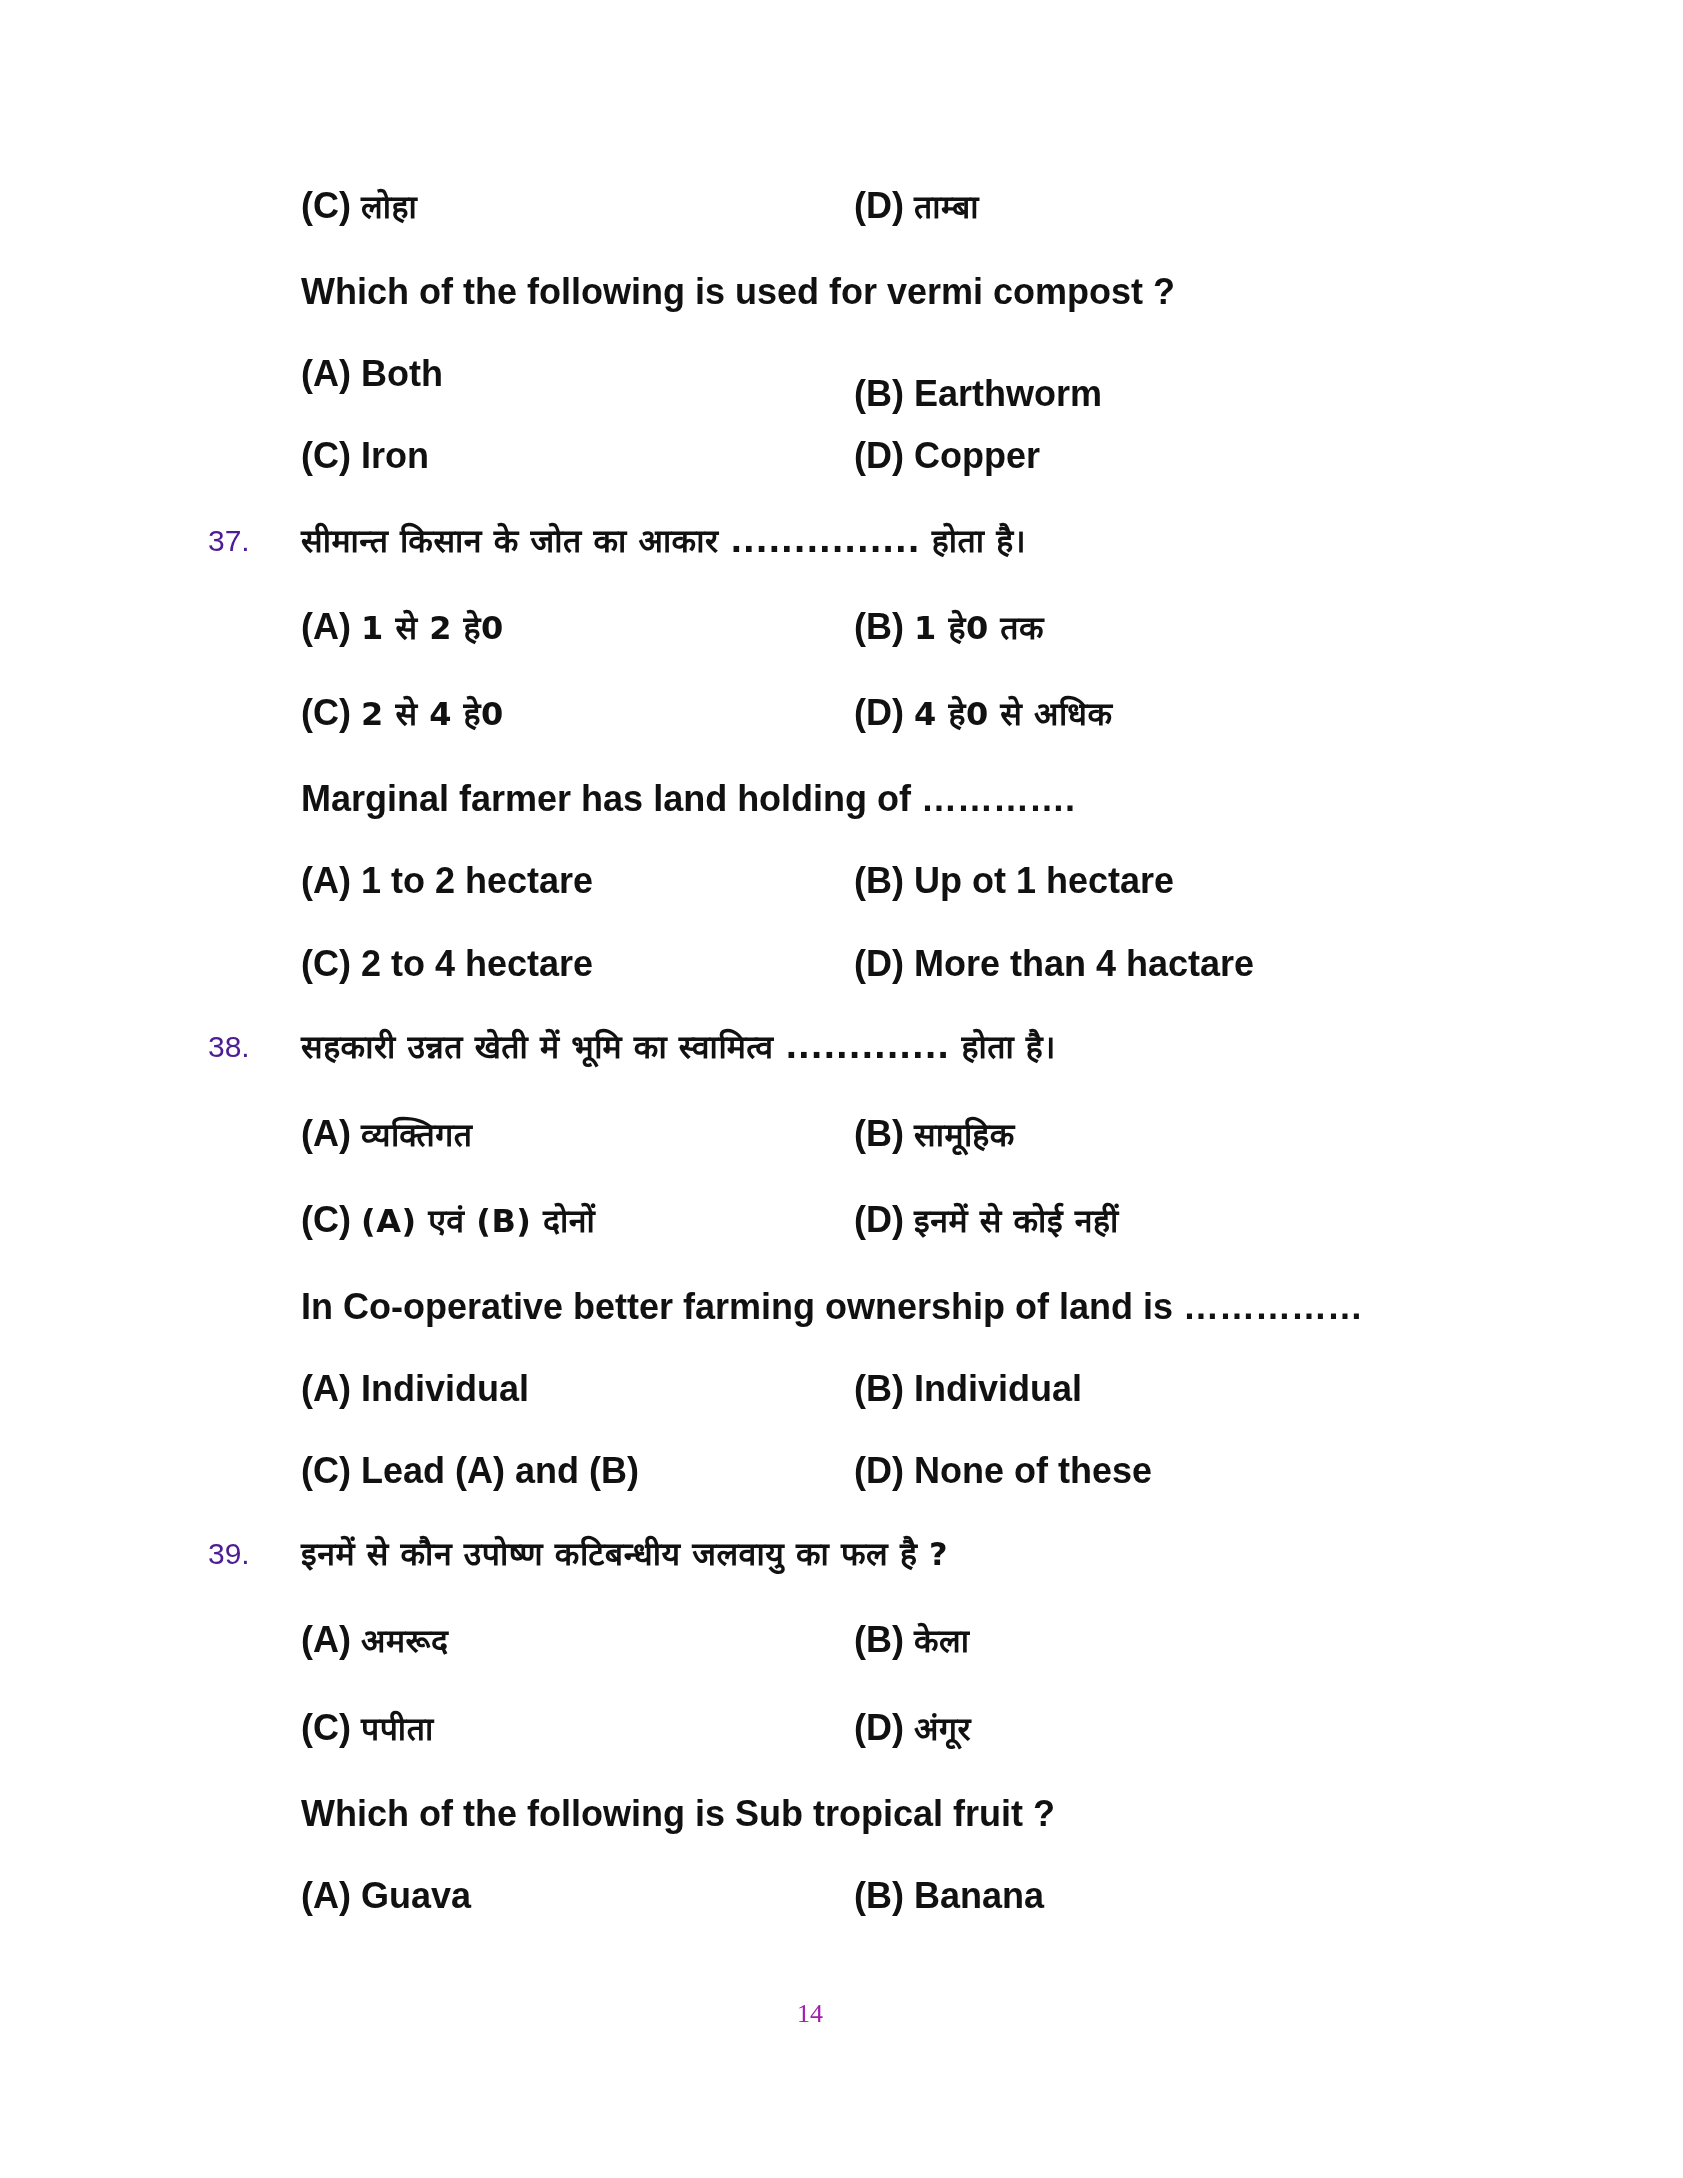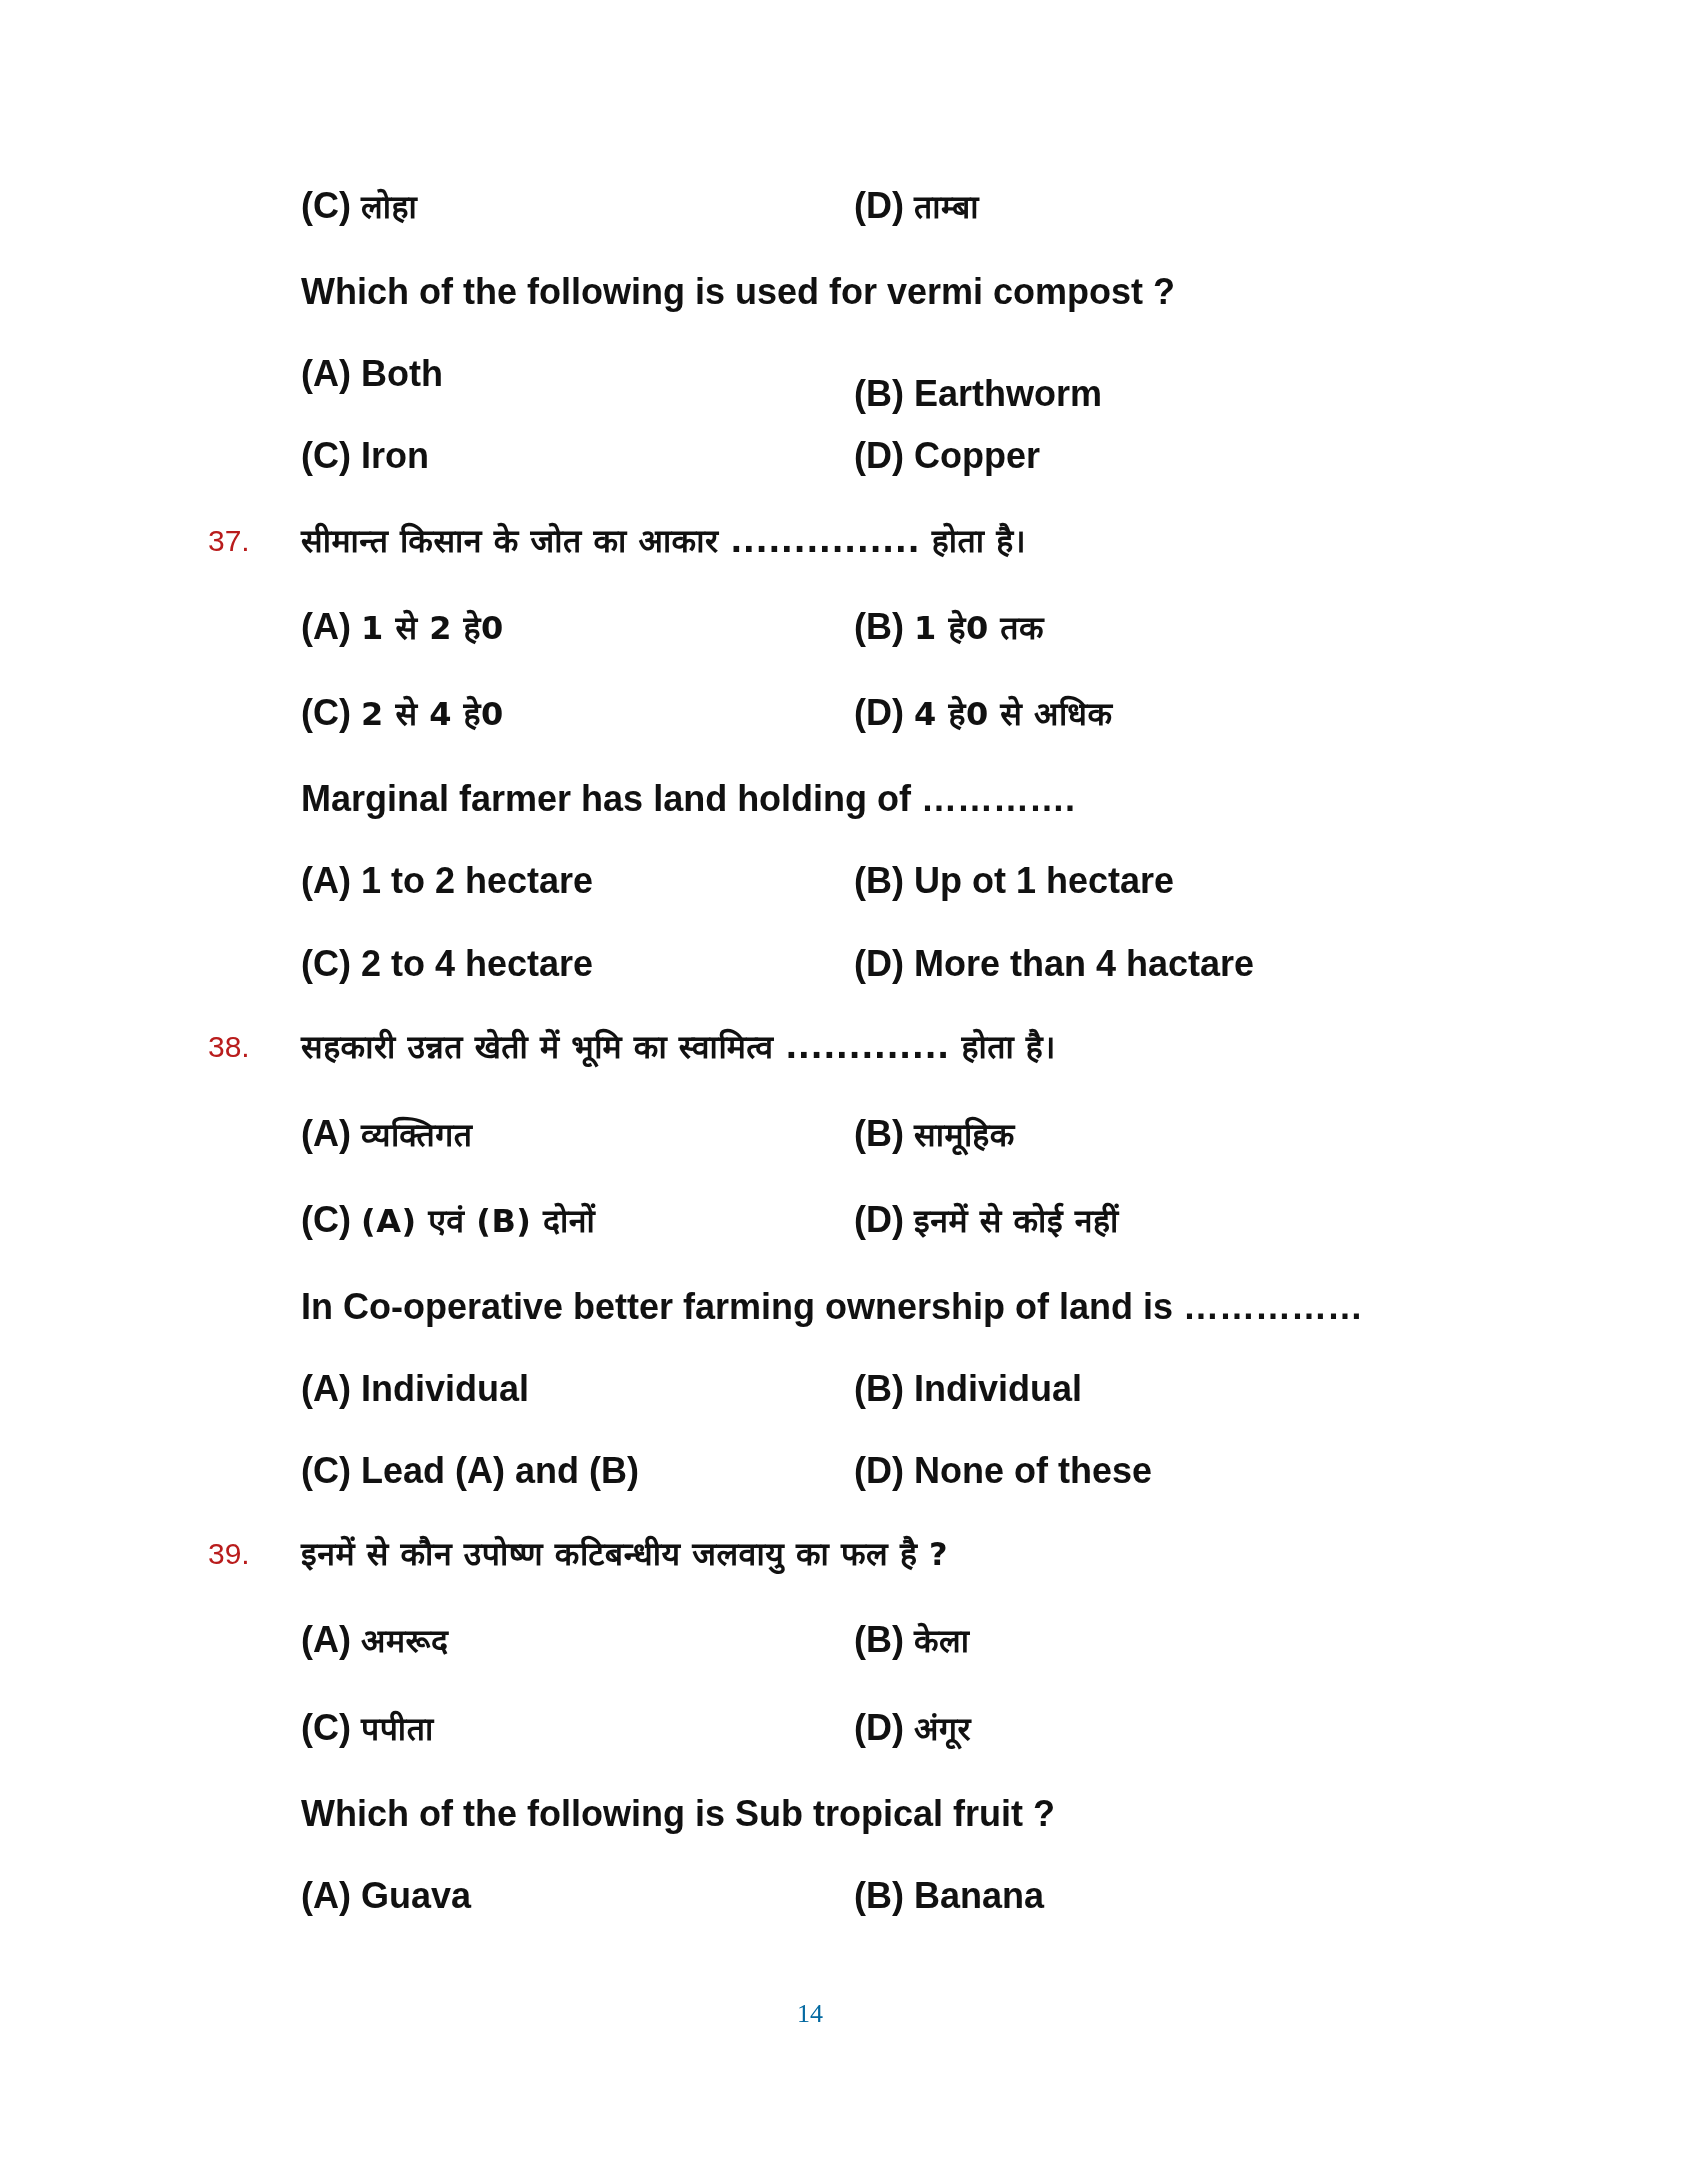--- a/index.html
+++ b/index.html
@@ -1,26 +1,26 @@
 <!DOCTYPE html>
 <html><head>
 <meta charset="utf-8">
 <style>
   html, body { margin:0; padding:0; background:#ffffff; }
   body { width:1683px; height:2178px; position:relative; overflow:hidden;
          font-family:"Liberation Sans", "DejaVu Sans", sans-serif; color:#111; }
   .line { position:absolute; font-size:36px; line-height:44px; white-space:nowrap; transform:translateY(-50%); }
-  .qnum { position:absolute; font-size:30px; line-height:40px; transform:translateY(-50%); color:#b91c1c; }
+  .qnum { position:absolute; font-size:30px; line-height:40px; transform:translateY(-50%); color:#4c1d95; }
   .left { left:301px;font-weight:bold; }
   .right { left:854px;font-weight:bold; }
   .num { left:208px; }
   .hi { font-family:"DejaVu Sans", sans-serif; font-size:32px; letter-spacing:0.5px; }
   .opt-label { font-family:"Liberation Sans", sans-serif; font-size:36px; }
   .pageno { position:absolute; left:797px; top:2014px; transform:translateY(-50%);
-            font-family:"Liberation Serif", serif; font-size:26px; color:#0369a1; }
+            font-family:"Liberation Serif", serif; font-size:26px; color:#a21caf; }
 </style>
 </head>
 <body>
 
 <div class="line left" style="top:206px">
   <span class="opt-label">(C)</span>
   <span class="hi">लोहा</span>
 </div>
 <div class="line right" style="top:206px">
   <span class="opt-label">(D)</span>

